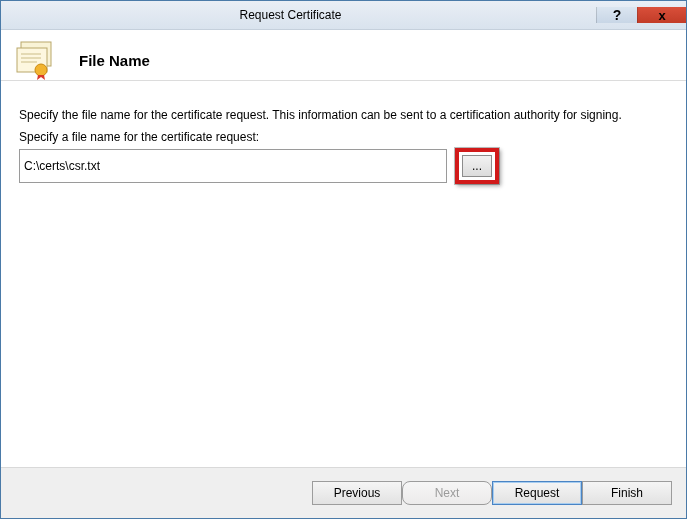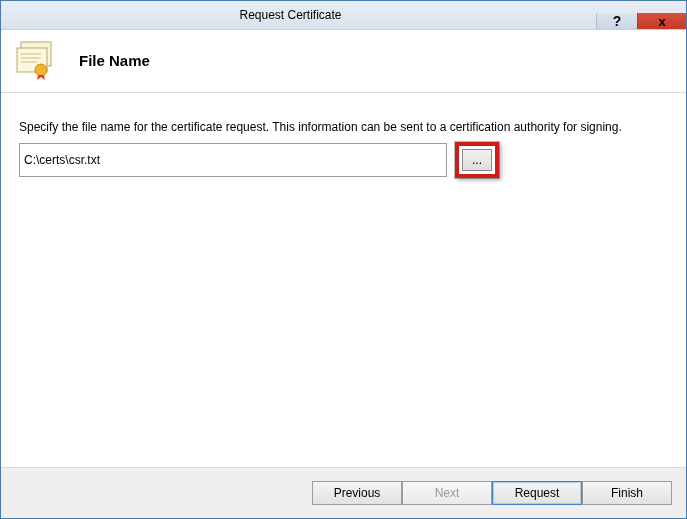--- a/index.html
+++ b/index.html
@@ -19,21 +19,21 @@
     position: relative;
     display: flex;
     flex-direction: column;
   }
   
   .titlebar {
     height: 28px;
     background: linear-gradient(#e9eef5, #d9e3ee);
     border-bottom: 1px solid #c5d0dc;
     display: flex;
-    align-items: flex-end;
+    align-items: center;
     position: relative;
     gap: 16px;
   }
   .titlebar-title {
     flex: 1;
     text-align: center;
     line-height: 28px;
     font-size: 12px;
     color: #000;
   }
@@ -58,21 +58,21 @@
   .titlebar-btn span {
     font-weight: bold;
     font-size: 14px;
     color: #000;
   }
   .titlebar-btn.close span { color:#000; font-size:13px; }
   
   .header {
     display: flex;
     align-items: center;
-    padding: 10px 14px 12px 14px;
+    padding: 10px 14px 0 14px;
     border-bottom: 1px solid #dcdcdc;
     background: #ffffff;
   }
   .header .cert-icon {
     width: 48px;
     height: 40px;
     margin-right: 16px;
     flex-shrink: 0;
   }
   .header h1 {
@@ -145,20 +145,21 @@
     border: 1px solid #9c9c9c;
     background: linear-gradient(#f5f5f5,#e2e2e2);
     font-family: inherit;
     font-size: 12px;
     cursor: pointer;
   }
   .footer button.disabled {
     color: #9b9b9b;
     background: linear-gradient(#f6f6f6,#ecebeb);
     cursor: default;
+    border-radius: 8px;
   }
   .footer button.default {
     border: 1px solid #4a84c4;
     box-shadow: inset 0 0 0 1px #a7cdf0;
   }
 </style>
 </head>
 <body>
 
 <div class="window">
@@ -185,20 +186,21 @@
         <line x1="6" y1="22" x2="22" y2="22" stroke="#cbbd87" stroke-width="1"></line>
         <circle cx="26" cy="30" r="6" fill="#f2b430" stroke="#c98a12"></circle>
         <path d="M23 35 L22 40 L26 37 L30 40 L29 35" fill="#d83b2a"></path>
       </svg>
     </span>
     <h1>File Name</h1>
   </div>
 
   <div class="body">
     <p class="desc">Specify the file name for the certificate request. This information can be sent to a certification authority for signing.</p>
+    <p class="label">Specify a file name for the certificate request:</p>
     <div class="path-row">
       <input type="text" class="path-input" value="C:\certs\csr.txt" style="">
       <span class="browse-wrap">
         <button class="browse-btn">...</button>
       </span>
     </div>
   </div>
 
   <div class="footer">
     <button>Previous</button>

